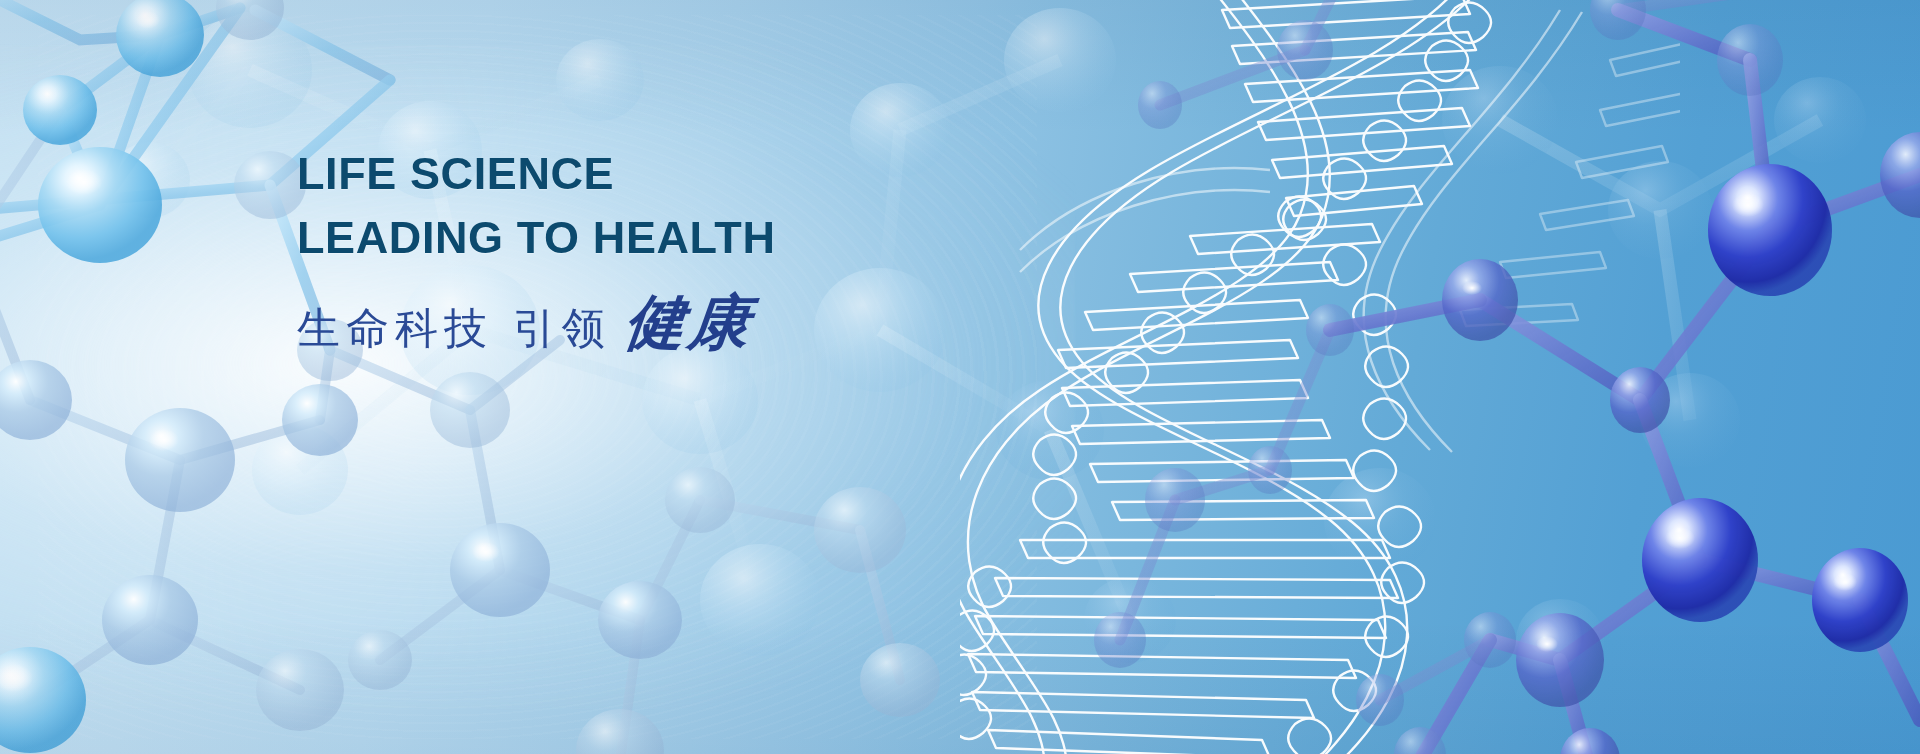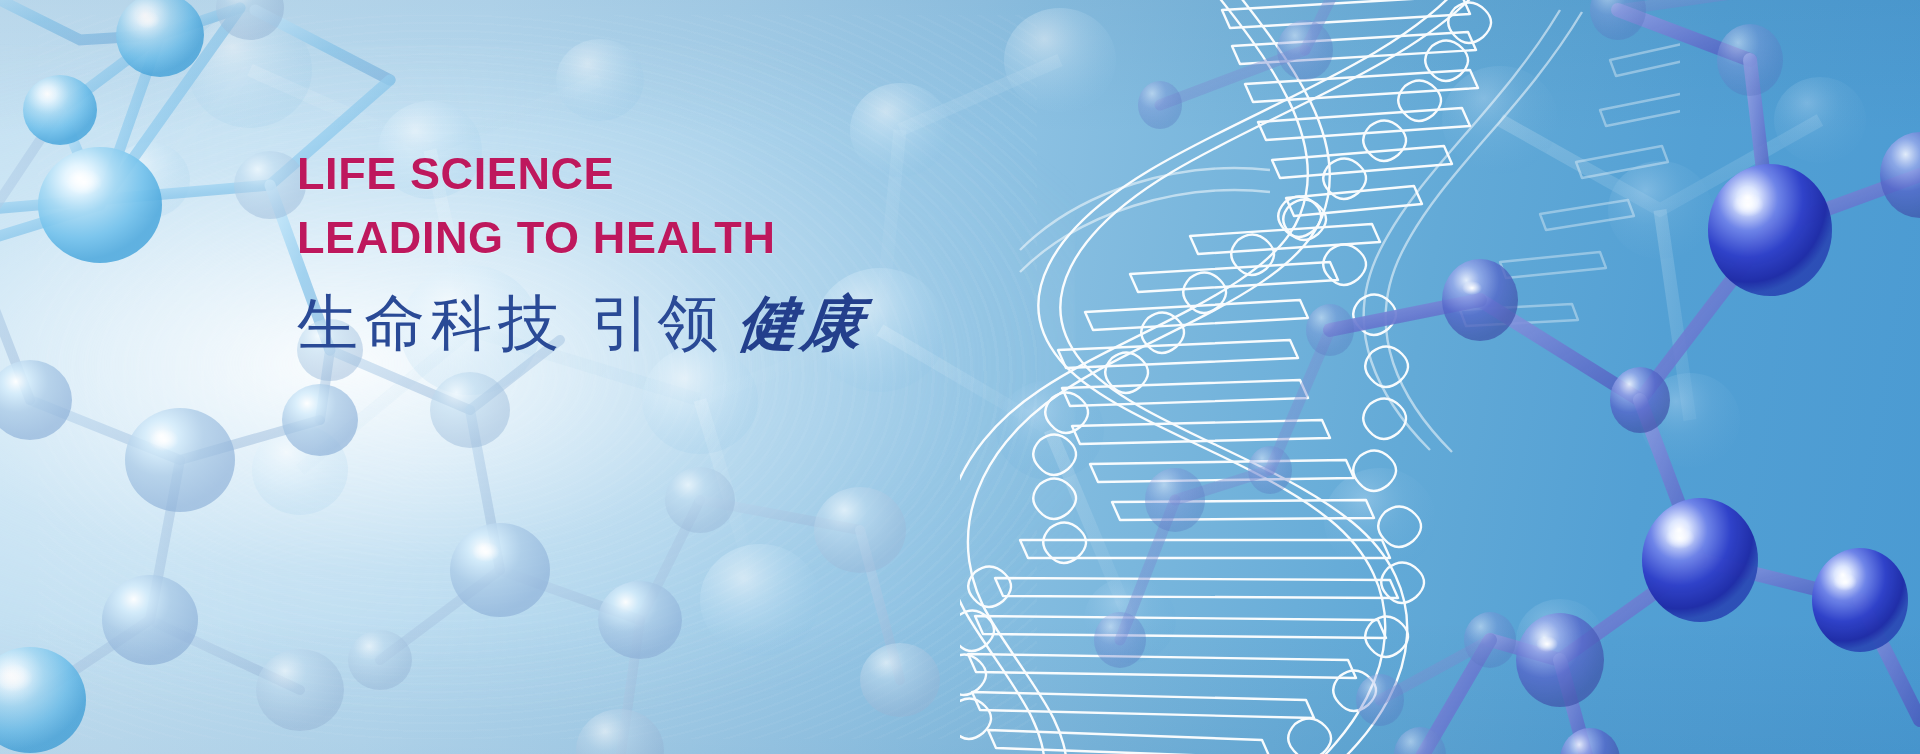--- a/index.html
+++ b/index.html
@@ -70,39 +70,39 @@
   .layer { position: absolute; inset: 0; width: 1920px; height: 754px; }
 
   
   .copy {
     position: absolute;
     left: 297px;
     top: 146px;
     z-index: 40;
   }
   .headline {
-    color: #be185d;
+    color: #0c4a6e;
     font-size: 45px;
     font-weight: bold;
     letter-spacing: 0.6px;
     line-height: 55px;
     white-space: nowrap;
     margin: 0;
     text-shadow: 0 1px 1px rgba(255,255,255,0.35);
   }
   .headline-2 { margin-top: 9px; }
   .cn-line {
     margin-top: 18px;
     display: flex;
     align-items: baseline;
     white-space: nowrap;
   }
   .cn-main {
     color: #2a4a96;
-    font-size: 61px;
+    font-size: 43px;
     font-weight: 500;
     letter-spacing: 6px;
     font-family: "DejaVu Sans", "Liberation Sans", sans-serif;
   }
   .cn-brush {
     color: #233f8c;
     font-size: 60px;
     font-weight: bold;
     font-style: italic;
     letter-spacing: 4px;

